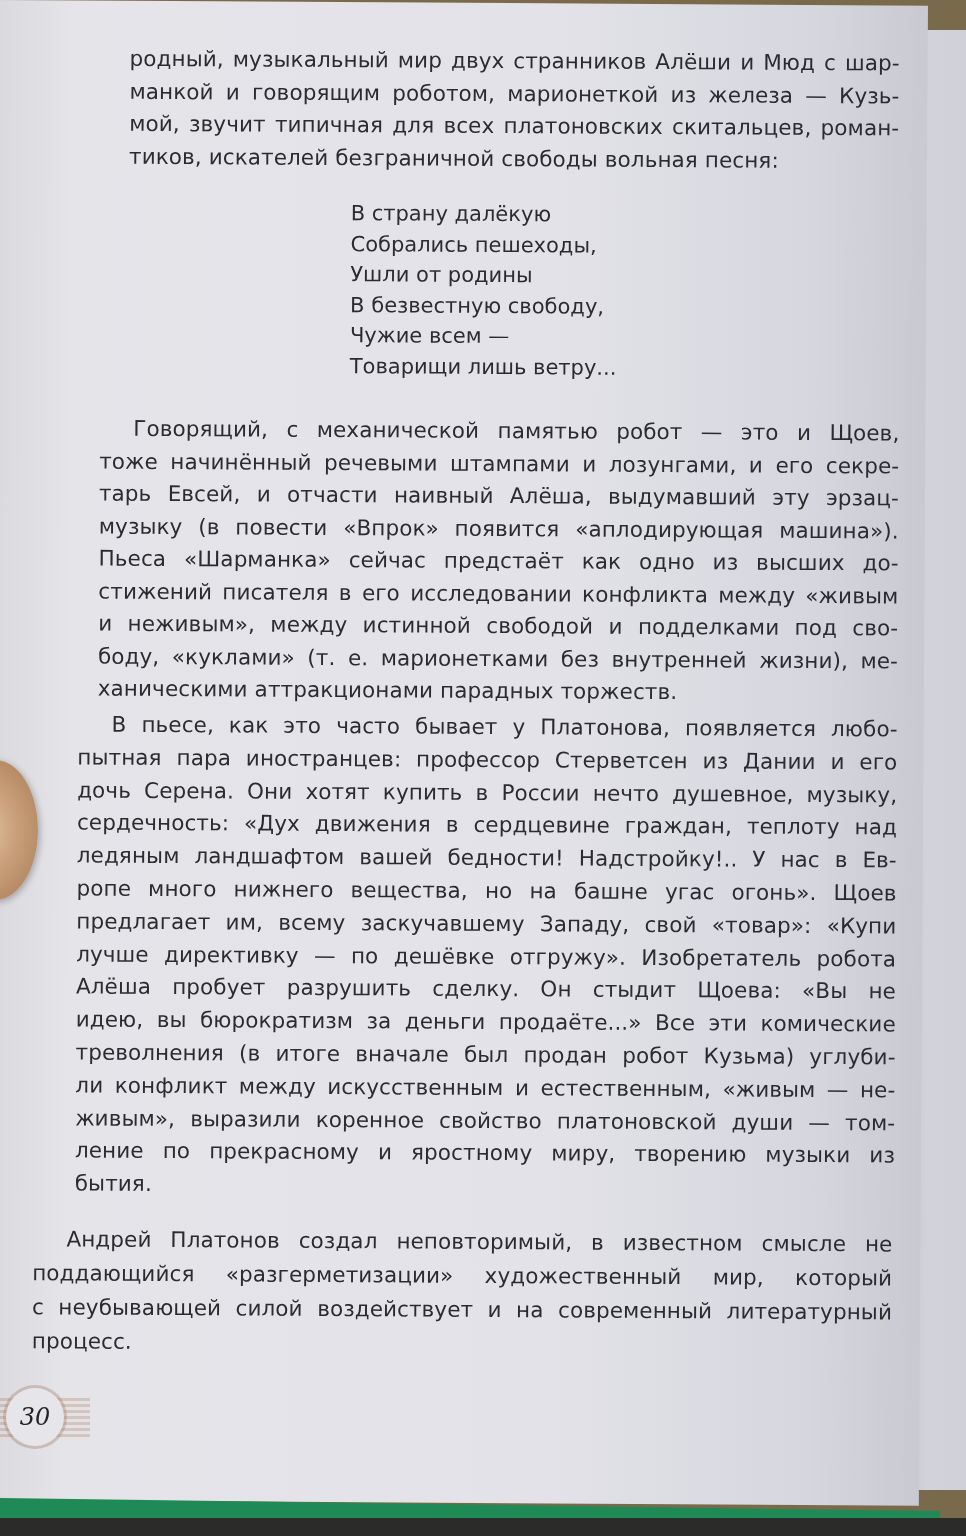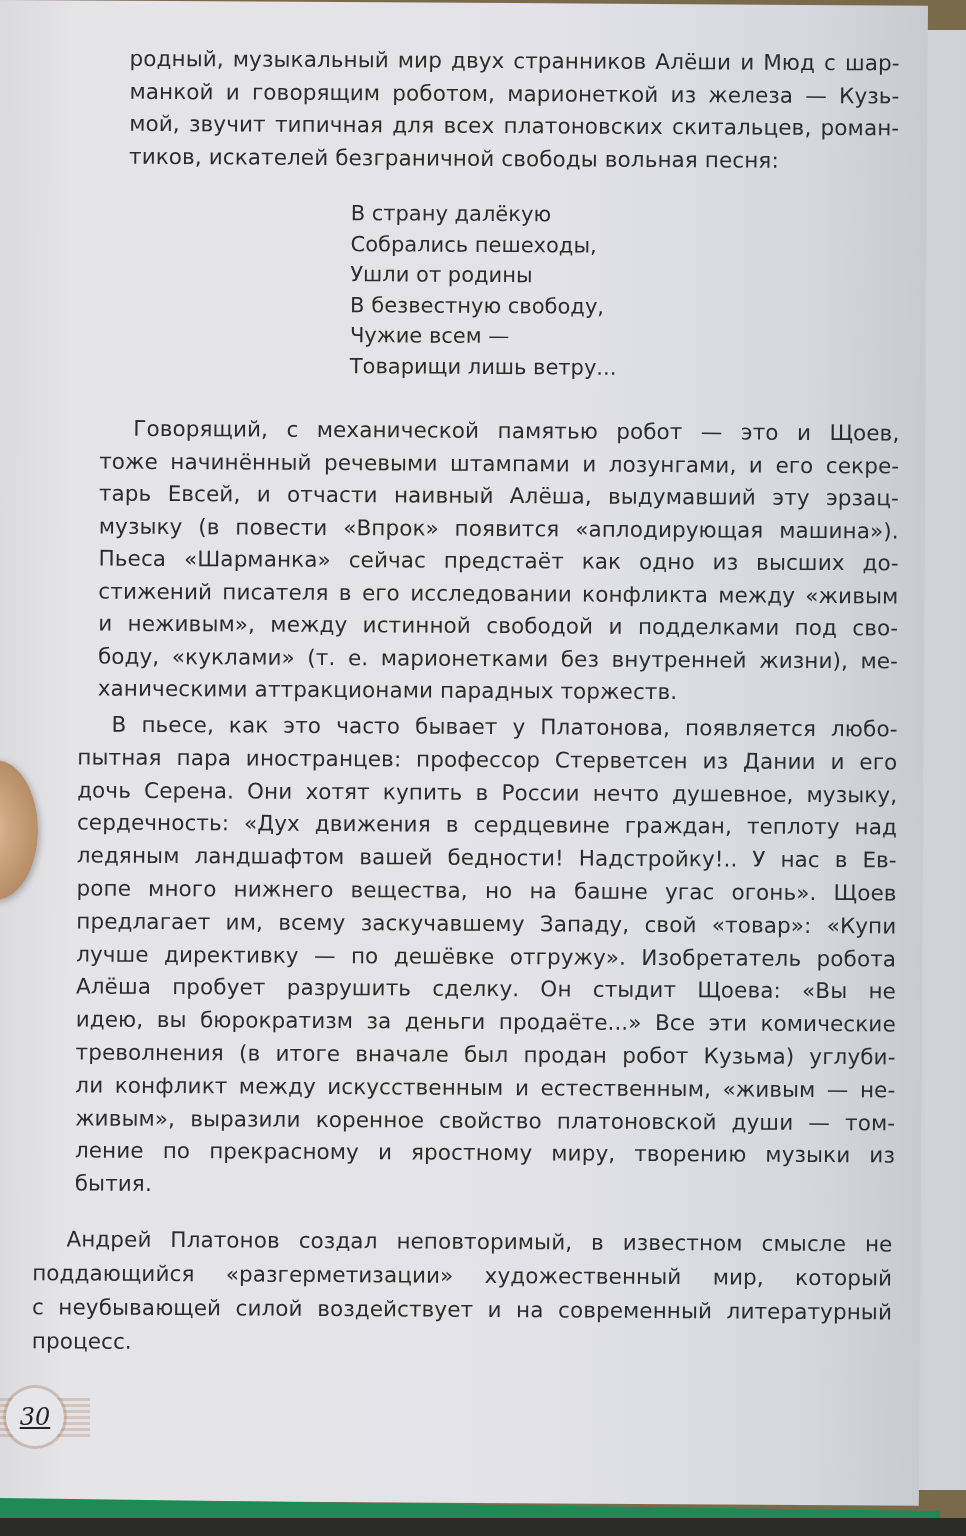--- a/index.html
+++ b/index.html
@@ -34,21 +34,21 @@
     }
     .line { white-space: nowrap; display: block; }
     .j { text-align: justify; text-align-last: justify; }
     .indent { padding-left: 34px; }
     .poem { position: absolute; left: 352px; top: 196px; color: #2c2c30; font-size: 21px; line-height: 30.5px; }
     .poem .line { display: block; }
     .page-num {
       position: absolute; left: 6px; top: 1388px; width: 58px; height: 58px; border-radius: 50%;
       background: #e6e6ea; box-shadow: 0 0 0 3px rgba(160,120,90,0.35);
       display: flex; align-items: center; justify-content: center;
-      font-family: "DejaVu Serif", serif; font-style: italic; font-size: 24px; color: #222; text-decoration: underline;
+      font-family: "DejaVu Serif", serif; font-style: italic; font-size: 24px; color: #222;
     }
     .page-num-stripes {
       position: absolute; left: 0; top: 1398px; width: 90px; height: 42px;
       background: repeating-linear-gradient(180deg, rgba(180,140,110,0.35) 0 3px, rgba(230,220,215,0.2) 3px 6px);
     }
   </style>
 </head>
 <body>
 
 <div class="under-page"></div>

